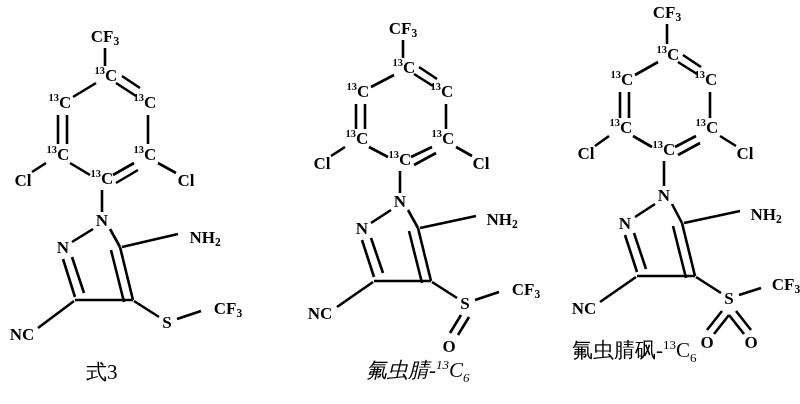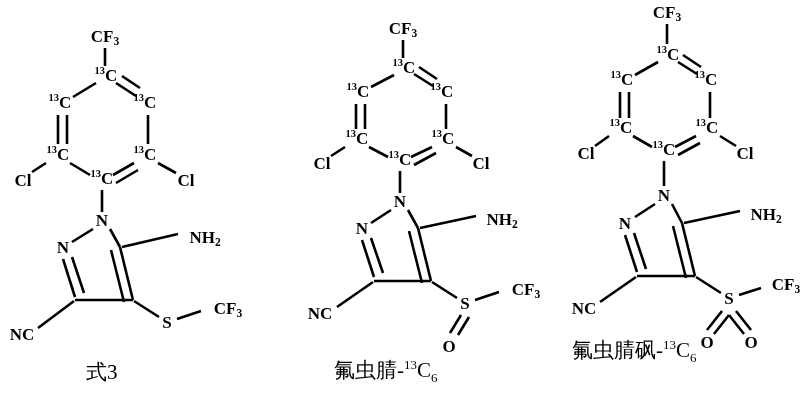--- a/index.html
+++ b/index.html
@@ -67,21 +67,21 @@
     font-size: 0.62em;
     vertical-align: super;
     line-height: 0;
   }
   .caption sub {
     font-size: 0.62em;
     vertical-align: sub;
     line-height: 0;
   }
   #caption-1 { left: 86px;  top: 358px; }
-  #caption-2 { left: 334px; top: 356px; }
+  #caption-2 { left: 366px; top: 356px; font-style: italic; }
   #caption-3 { left: 572px; top: 336px; }
 </style>
 </head>
 <body>
 
 <div id="figure-root">
 
   <svg class="structure-canvas" viewBox="0 0 800 404">
 
     <g>

